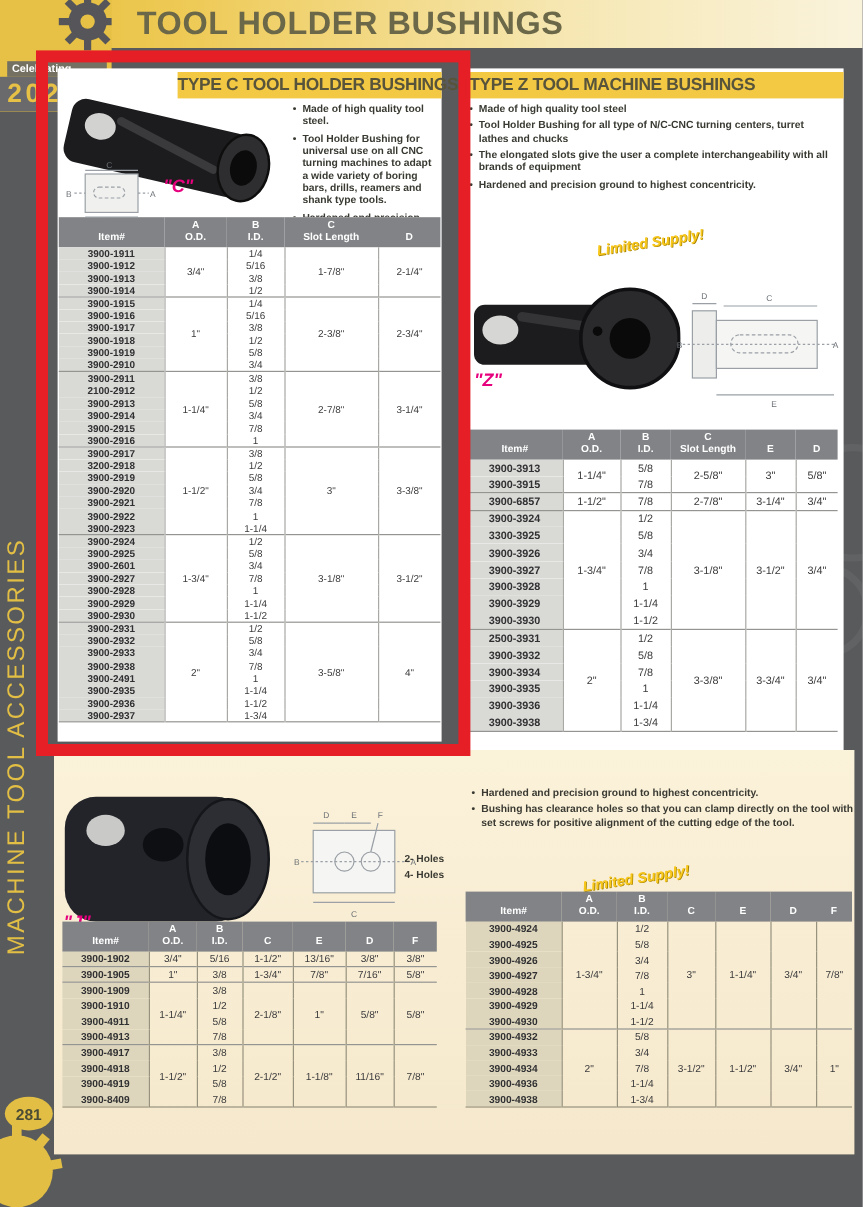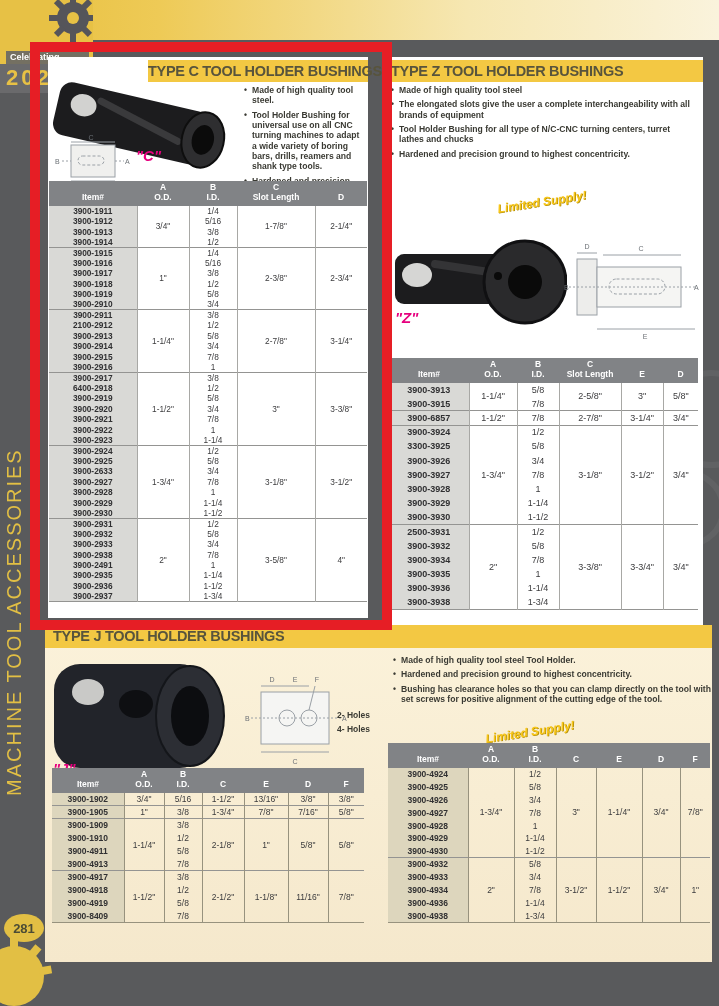--- a/index.html
+++ b/index.html
@@ -91,20 +91,21 @@
   .jr-table tbody tr{height:12.9px}
 
   svg text{font-family:"Liberation Sans",sans-serif}
 </style>
 </head>
 <body>
 
 <div class="page">
 
   <div class="header-strip"></div>
+  <div class="header-title">TOOL HOLDER BUSHINGS</div>
   <div class="logo">
     <svg width="70" height="60">
       <g fill="#55555a">
         <circle cx="44" cy="26" r="16"></circle>
         <rect x="41" y="2" width="6" height="10" transform="rotate(0 44 26)"></rect>
         <rect x="41" y="2" width="6" height="10" transform="rotate(45 44 26)"></rect>
         <rect x="41" y="2" width="6" height="10" transform="rotate(90 44 26)"></rect>
         <rect x="41" y="2" width="6" height="10" transform="rotate(135 44 26)"></rect>
         <rect x="41" y="2" width="6" height="10" transform="rotate(180 44 26)"></rect>
         <rect x="41" y="2" width="6" height="10" transform="rotate(225 44 26)"></rect>
@@ -259,21 +260,21 @@
             <td>1</td>
           </tr>
           <tr class="gs">
             <td class="item-col">3900-2917</td>
             <td rowspan="7">1-1/2"</td>
             <td>3/8</td>
             <td rowspan="7">3"</td>
             <td rowspan="7">3-3/8"</td>
           </tr>
           <tr>
-            <td class="item-col">6400-2918</td>
+            <td class="item-col">3200-2918</td>
             <td>1/2</td>
           </tr>
           <tr>
             <td class="item-col">3900-2919</td>
             <td>5/8</td>
           </tr>
           <tr>
             <td class="item-col">3900-2920</td>
             <td>3/4</td>
           </tr>
@@ -294,21 +295,21 @@
             <td rowspan="7">1-3/4"</td>
             <td>1/2</td>
             <td rowspan="7">3-1/8"</td>
             <td rowspan="7">3-1/2"</td>
           </tr>
           <tr>
             <td class="item-col">3900-2925</td>
             <td>5/8</td>
           </tr>
           <tr>
-            <td class="item-col">3900-2633</td>
+            <td class="item-col">3900-2601</td>
             <td>3/4</td>
           </tr>
           <tr>
             <td class="item-col">3900-2927</td>
             <td>7/8</td>
           </tr>
           <tr>
             <td class="item-col">3900-2928</td>
             <td>1</td>
           </tr>
@@ -353,25 +354,25 @@
           </tr>
           <tr>
             <td class="item-col">3900-2937</td>
             <td>1-3/4</td>
           </tr>
         </tbody>
       </table>
   </div>
 
   <div class="panel panel-z">
-    <div class="titlebar z-title">TYPE Z TOOL HOLDER BUSHINGS</div>
+    <div class="titlebar z-title">TYPE Z TOOL MACHINE BUSHINGS</div>
     <ul class="bullets z-bullets">
         <li>Made of high quality tool steel</li>
+        <li>Tool Holder Bushing for all type of N/C-CNC turning centers, turret lathes and chucks</li>
         <li>The elongated slots give the user a complete interchangeability with all brands of equipment</li>
-        <li>Tool Holder Bushing for all type of N/C-CNC turning centers, turret lathes and chucks</li>
         <li>Hardened and precision ground to highest concentricity.</li>
       </ul>
     <div class="limited z-limited">Limited Supply!</div>
 
     <svg class="z-photo" width="180" height="125" viewBox="0 0 180 125">
       <rect x="8" y="32" width="108" height="50" rx="9" fill="#1c1c1e"></rect>
       <path d="M48 42 L102 50" stroke="#343436" stroke-width="8" stroke-linecap="round" fill="none"></path>
       <ellipse cx="30" cy="53" rx="15" ry="12" fill="#d6d6d4"></ellipse>
       <circle cx="138" cy="60" r="41" fill="#2a2a2c" stroke="#101012" stroke-width="3"></circle>
       <circle cx="138" cy="60" r="17" fill="#0a0a0a"></circle>
@@ -493,23 +494,21 @@
           </tr>
           <tr>
             <td class="item-col">3900-3938</td>
             <td>1-3/4</td>
           </tr>
         </tbody>
       </table>
   </div>
 
   <div class="j-section">
-    <div class="titlebar j-title">TYPE J TOOL HOLDER BUSHINGS</div>
     <ul class="bullets j-bullets">
-        <li>Made of high quality tool steel Tool Holder.</li>
         <li>Hardened and precision ground to highest concentricity.</li>
         <li>Bushing has clearance holes so that you can clamp directly on the tool with set screws for positive alignment of the cutting edge of the tool.</li>
       </ul>
     <div class="limited j-limited">Limited Supply!</div>
 
     <svg class="j-photo" width="190" height="130" viewBox="0 0 190 130">
       <rect x="6" y="14" width="152" height="104" rx="26" fill="#22242a"></rect>
       <ellipse cx="142" cy="66" rx="34" ry="50" fill="#2c2e34" stroke="#14161a" stroke-width="2"></ellipse>
       <ellipse cx="142" cy="66" rx="19" ry="30" fill="#0c0d10"></ellipse>
       <ellipse cx="40" cy="42" rx="16" ry="13" fill="#c9c9c7"></ellipse>

